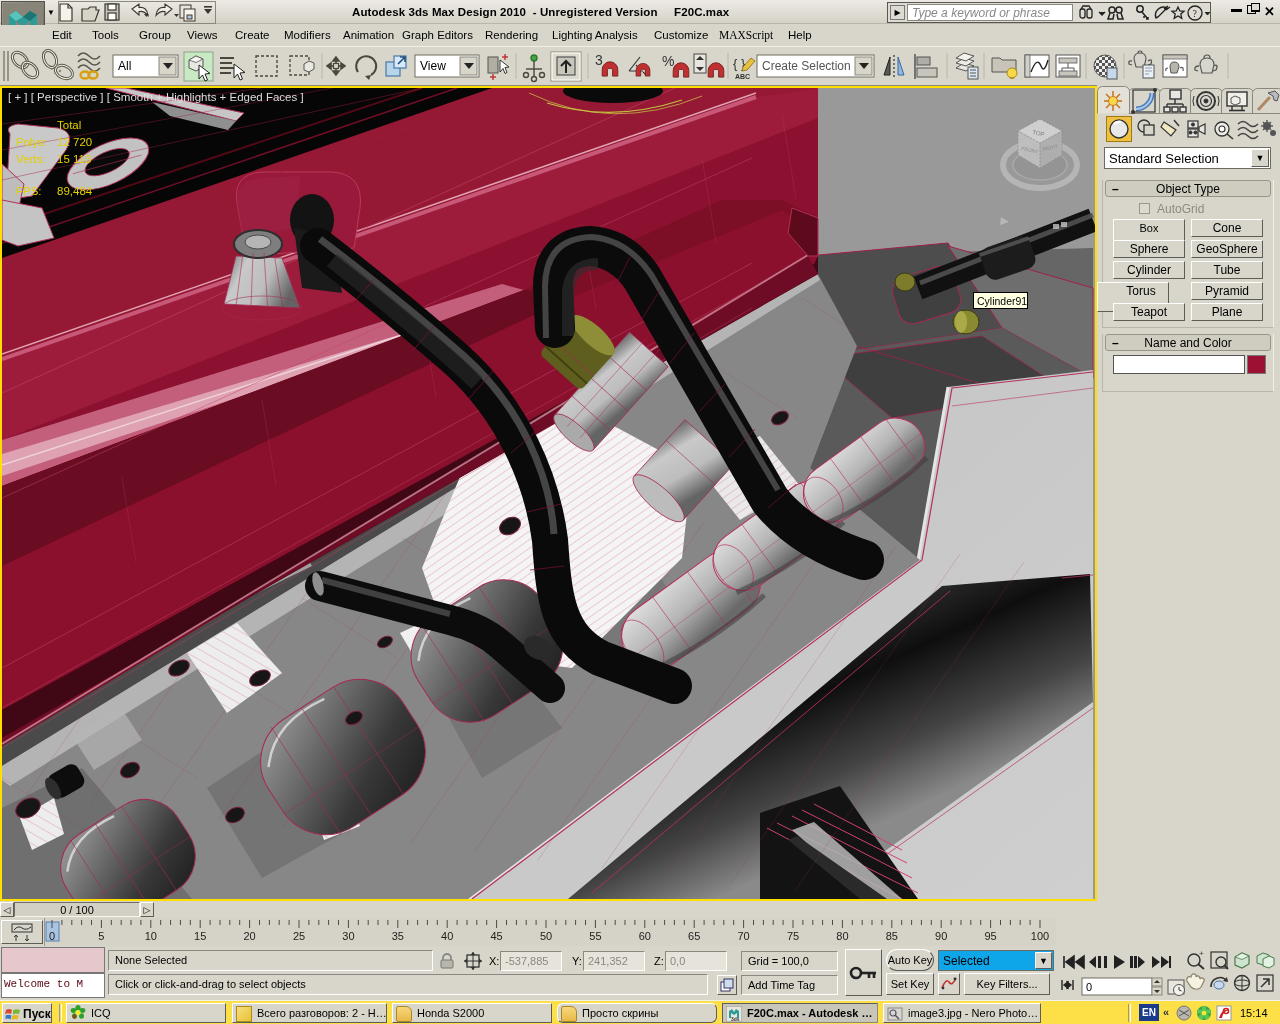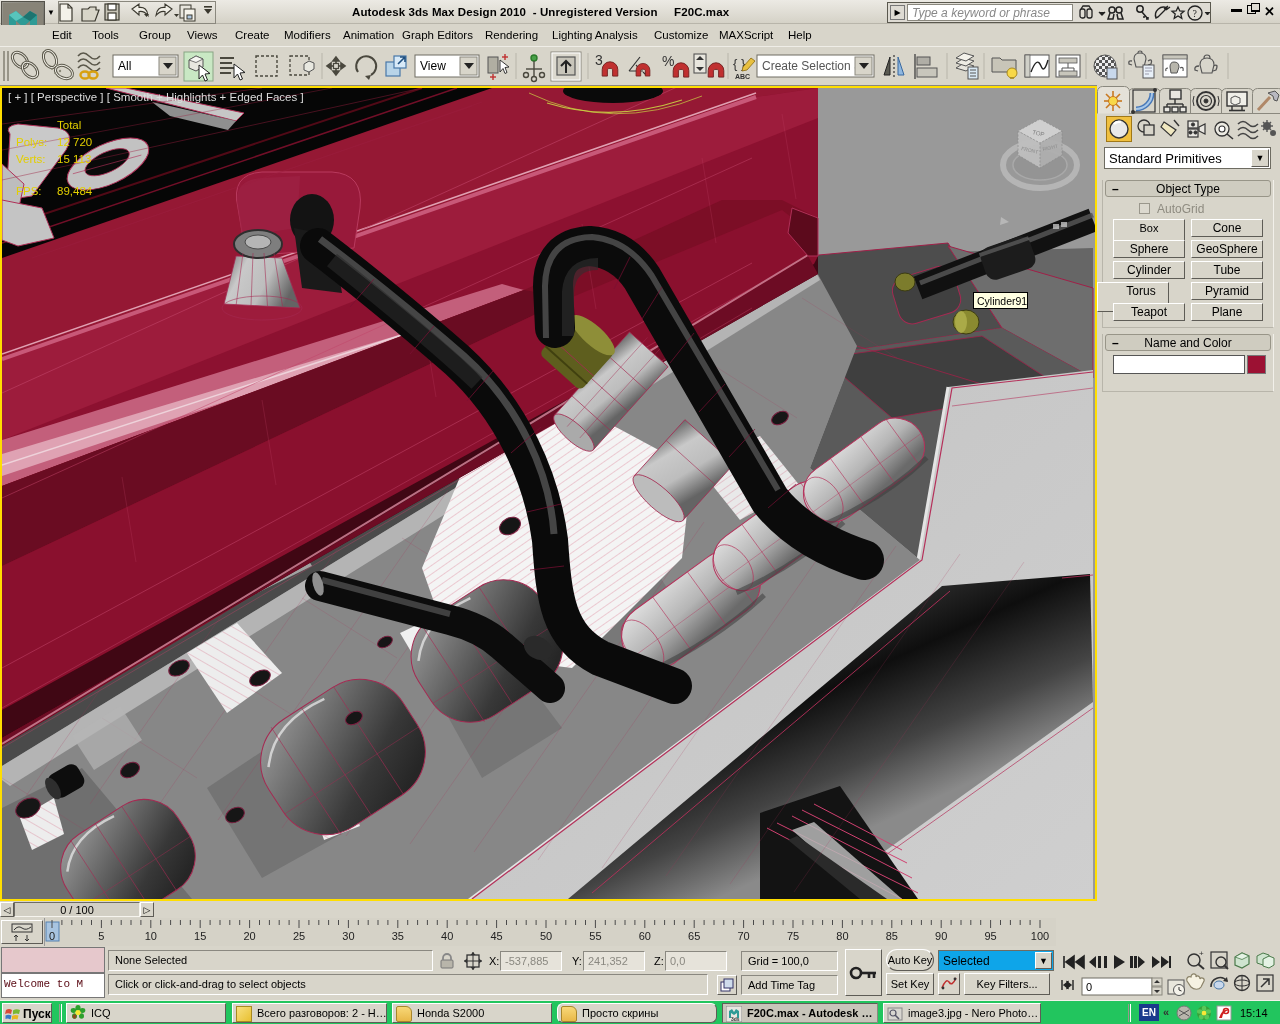--- a/index.html
+++ b/index.html
@@ -83,21 +83,21 @@
   <span class="abs" style="left:92px;top:4px;">Tools</span>
   <span class="abs" style="left:139px;top:4px;">Group</span>
   <span class="abs" style="left:187px;top:4px;">Views</span>
   <span class="abs" style="left:235px;top:4px;">Create</span>
   <span class="abs" style="left:284px;top:4px;">Modifiers</span>
   <span class="abs" style="left:343px;top:4px;">Animation</span>
   <span class="abs" style="left:402px;top:4px;">Graph Editors</span>
   <span class="abs" style="left:485px;top:4px;">Rendering</span>
   <span class="abs" style="left:552px;top:4px;">Lighting Analysis</span>
   <span class="abs" style="left:654px;top:4px;text-align:right;">Customize</span>
-  <span class="abs" style="left:719px;top:4px;">MAXScript</span>
+  <span class="abs" style="left:719px;top:4px;font-family:Liberation Serif, serif;">MAXScript</span>
   <span class="abs" style="left:788px;top:4px;">Help</span>
 </div>
 
 <div class="abs" id="toolbar" style="left:0;top:46px;width:1280px;height:40px;background:#d8d5ca;border-top:1px solid #efede7;border-bottom:1px solid #8a887e;">
 <svg class="abs" style="left:0;top:0;" width="1280" height="38" viewBox="0 0 1280 38">
   <defs>
     <g id="maglet">
       <path d="M-6,2 a6 6 0 0 1 12,0 l0,5 h-4 l0,-5 a2.5 2.5 0 0 0 -4,0 l0,5 h-4 z" fill="#c03030" stroke="#702020" stroke-width="0.7"></path>
     </g>
     <g id="chain">
@@ -770,21 +770,21 @@
       <g stroke="#555" stroke-width="1.4">
           <line x1="-2" y1="-9" x2="-2" y2="3"></line>
           <line x1="-8" y1="-3" x2="4" y2="-3"></line>
           <line x1="-6" y1="-7" x2="2" y2="1"></line>
           <line x1="2" y1="-7" x2="-6" y2="1"></line>
         </g>
     </g>
   </svg>
 
   <div class="abs" style="left:7px;top:62px;width:167px;height:22px;background:#fff;border:1px solid #6e6c62;">
-    <span style="position:absolute;left:4px;top:3px;font-size:13px;">Standard Primitives</span>
+    <span style="position:absolute;left:4px;top:3px;font-size:13px;">Standard Selection</span>
     <div class="abs btn" style="right:1px;top:1px;width:18px;height:18px;line-height:17px;font-size:9px;">▼</div>
   </div>
 
   <div class="abs" style="left:5px;top:95px;width:172px;height:148px;border-left:1px solid #b8b5aa;border-bottom:1px solid #b8b5aa;border-right:1px solid #f2f0ea;"></div>
   <div class="abs" style="left:8px;top:95px;width:166px;height:17px;background:#cfccc0;border:1px solid #989588;border-radius:3px;text-align:center;font-size:12px;padding-top:1px;"><b style="position:absolute;left:6px;top:1px;">–</b>Object Type</div>
   <div class="abs" style="left:42px;top:118px;width:11px;height:11px;background:#dcd9cf;border:1px solid #9a978c;"></div>
   <div class="abs" style="left:60px;top:117px;font-size:12px;color:#8e8b80;">AutoGrid</div>
   <div class="abs btn" style="left:16px;top:134px;width:72px;height:33px;font-size:11px;line-height:17px;">Box</div>
     <div class="abs btn" style="left:94px;top:134px;width:72px;height:18px;font-size:12px;line-height:17px;">Cone</div>
     <div class="abs btn" style="left:16px;top:155px;width:72px;height:18px;font-size:12px;line-height:17px;">Sphere</div>
@@ -1052,21 +1052,21 @@
           <line x1="0" y1="-7.5" x2="0" y2="7.5" stroke="#333"></line>
         </g>
       <g transform="translate(80,34)">
           <rect x="-8" y="-8" width="16" height="16" fill="none" stroke="#333" stroke-width="1.2"></rect>
           <path d="M-4,4 l8,-8 m-6,0 h6 v6" fill="none" stroke="#333" stroke-width="1.5"></path>
         </g>
     </g>
   </svg>
 </div>
 
-<div class="abs" id="taskbar" style="left:0;top:1000px;width:1280px;height:24px;background:#22c55e;border-top:1px solid #f2f0ea;">
+<div class="abs" id="taskbar" style="left:0;top:1000px;width:1280px;height:24px;background:#fde047;border-top:1px solid #f2f0ea;">
   <div class="abs btn" style="left:2px;top:2px;width:50px;height:20px;">
     <svg width="16" height="16" viewBox="0 0 16 16" style="position:absolute;left:2px;top:2px;">
       <path d="M1,4 q3,-2 6,0 l-1,4 q-3,-1.5 -6,0 z" fill="#d84a38"></path>
       <path d="M8,4.5 q3,-2 7,-0.5 l-1,4 q-3,-1 -6,0.5 z" fill="#78b832"></path>
       <path d="M0.5,9.5 q3,-1.5 6,0 l-1,4 q-3,-1.5 -5,-0.5 z" fill="#3878c8"></path>
       <path d="M7,10 q3,-1.5 6.5,-0.5 l-1,4 q-3,-1 -5.5,0.5 z" fill="#e8b820"></path>
     </svg>
     <b style="position:absolute;left:20px;top:3px;font-size:12px;">Пуск</b>
   </div>
   <div class="abs" style="left:59px;top:3px;width:3px;height:18px;border-left:1px solid #9a978c;border-right:1px solid #fff;"></div>

